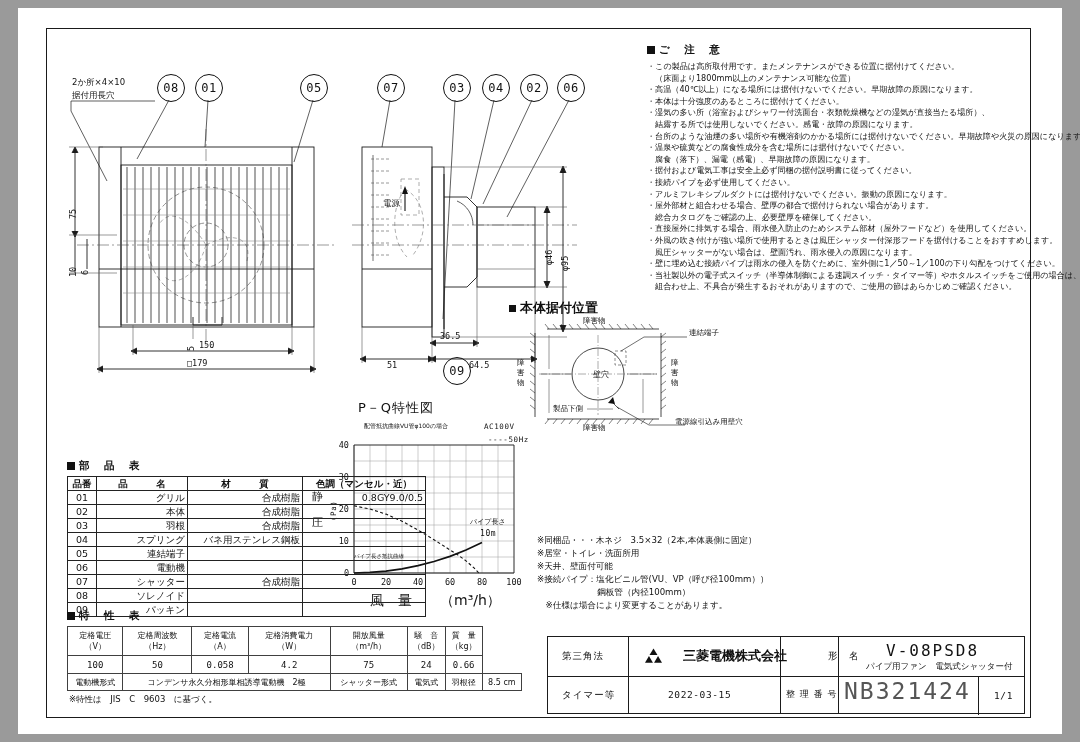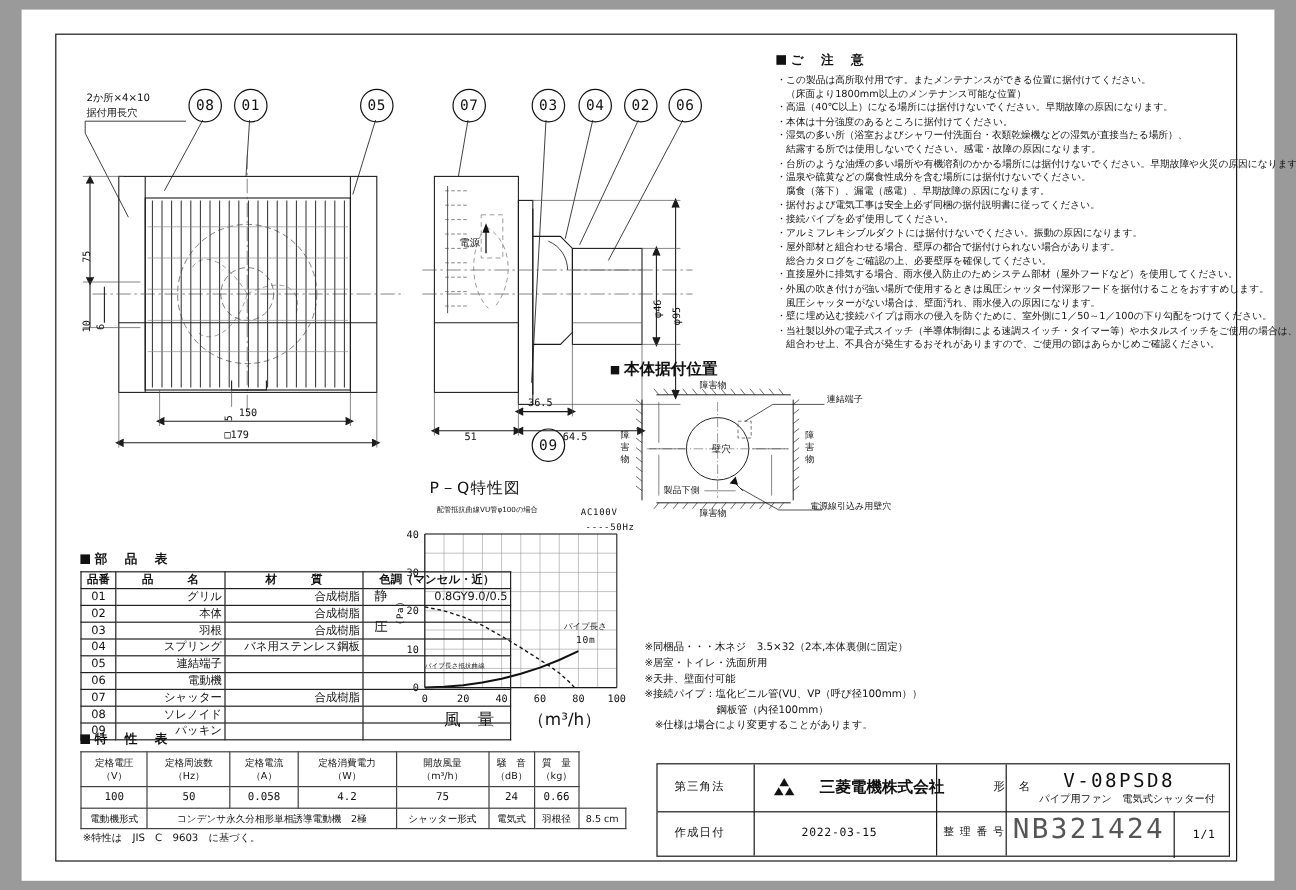--- a/index.html
+++ b/index.html
@@ -576,21 +576,21 @@
           <polygon points="14.8,9.6 19,16.7 10.6,16.7"></polygon>
         </g>
       </svg>
       <span class="jp" style="font-size:13px;font-weight:bold;color:#111;letter-spacing:0px;">三菱電機株式会社</span>
     </div>
 
     <div class="t jp" style="left:236px;top:14px;font-size:9.5px;letter-spacing:1px;margin-left:44px;">形　名</div>
     <div class="t num" style="left:338px;top:6px;font-size:16px;letter-spacing:2px;">V-08PSD8</div>
     <div class="t jp" style="left:318px;top:25px;font-size:8.5px;">パイプ用ファン　電気式シャッター付</div>
 
-    <div class="t jp" style="left:14px;top:53px;font-size:9.5px;letter-spacing:1px;">作成日付</div>
+    <div class="t jp" style="left:14px;top:53px;font-size:9.5px;letter-spacing:1px;">タイマー等</div>
     <div class="t num" style="left:120px;top:53px;font-size:9.5px;">2022-03-15</div>
     <div class="t jp" style="left:238px;top:53px;font-size:9px;letter-spacing:1px;">整 理 番 号</div>
     <div class="t num" style="left:296px;top:43px;font-size:23px;letter-spacing:2px;color:#555;">NB321424</div>
     <div class="t num" style="left:446px;top:54px;font-size:9.5px;">1/1</div>
   </div>
 
  </div>
 </div>
 
 </body></html>

